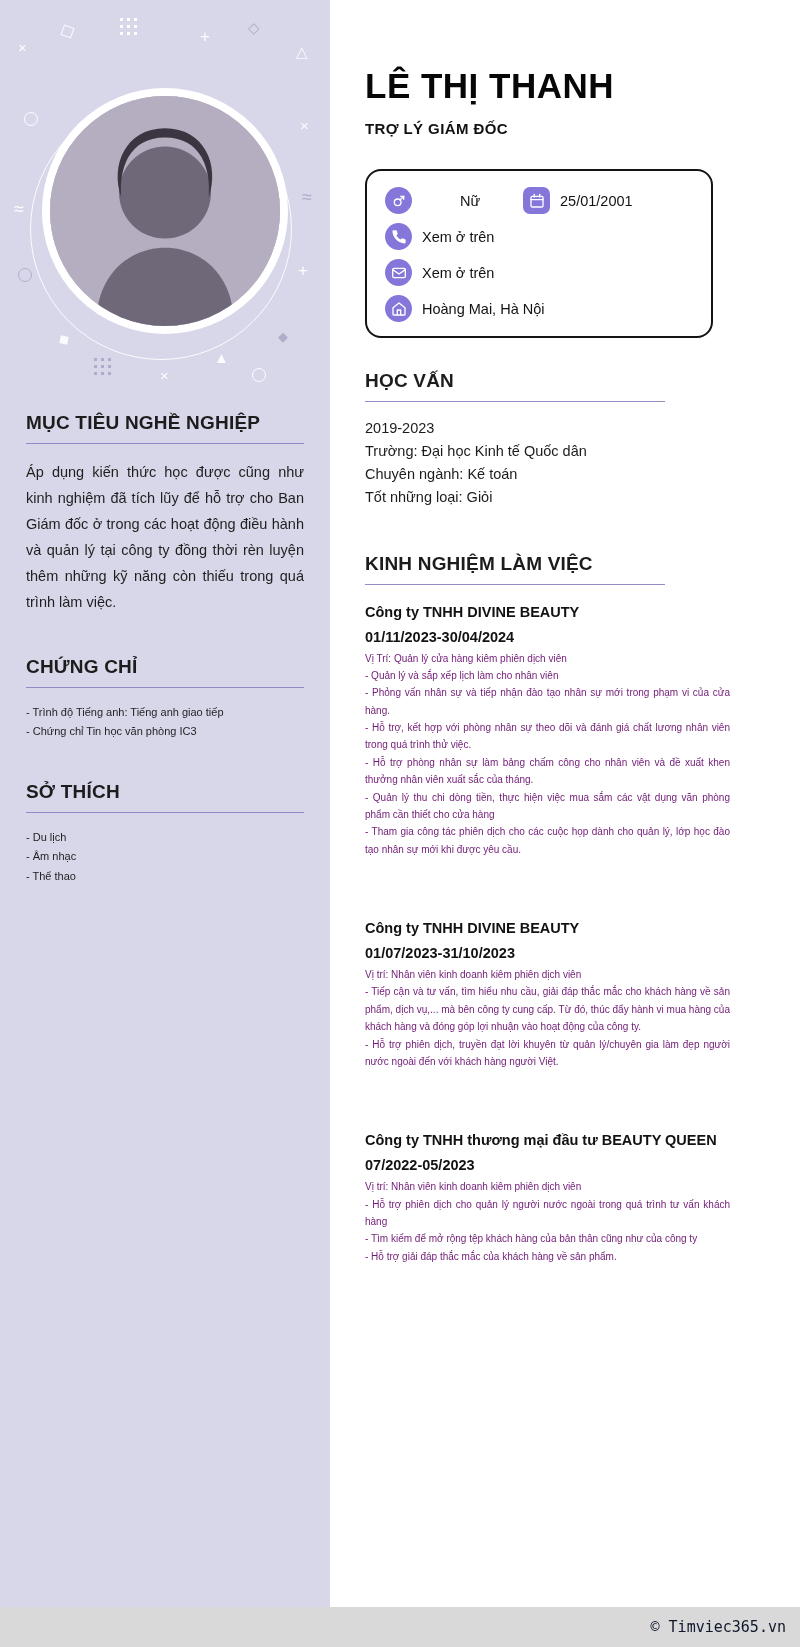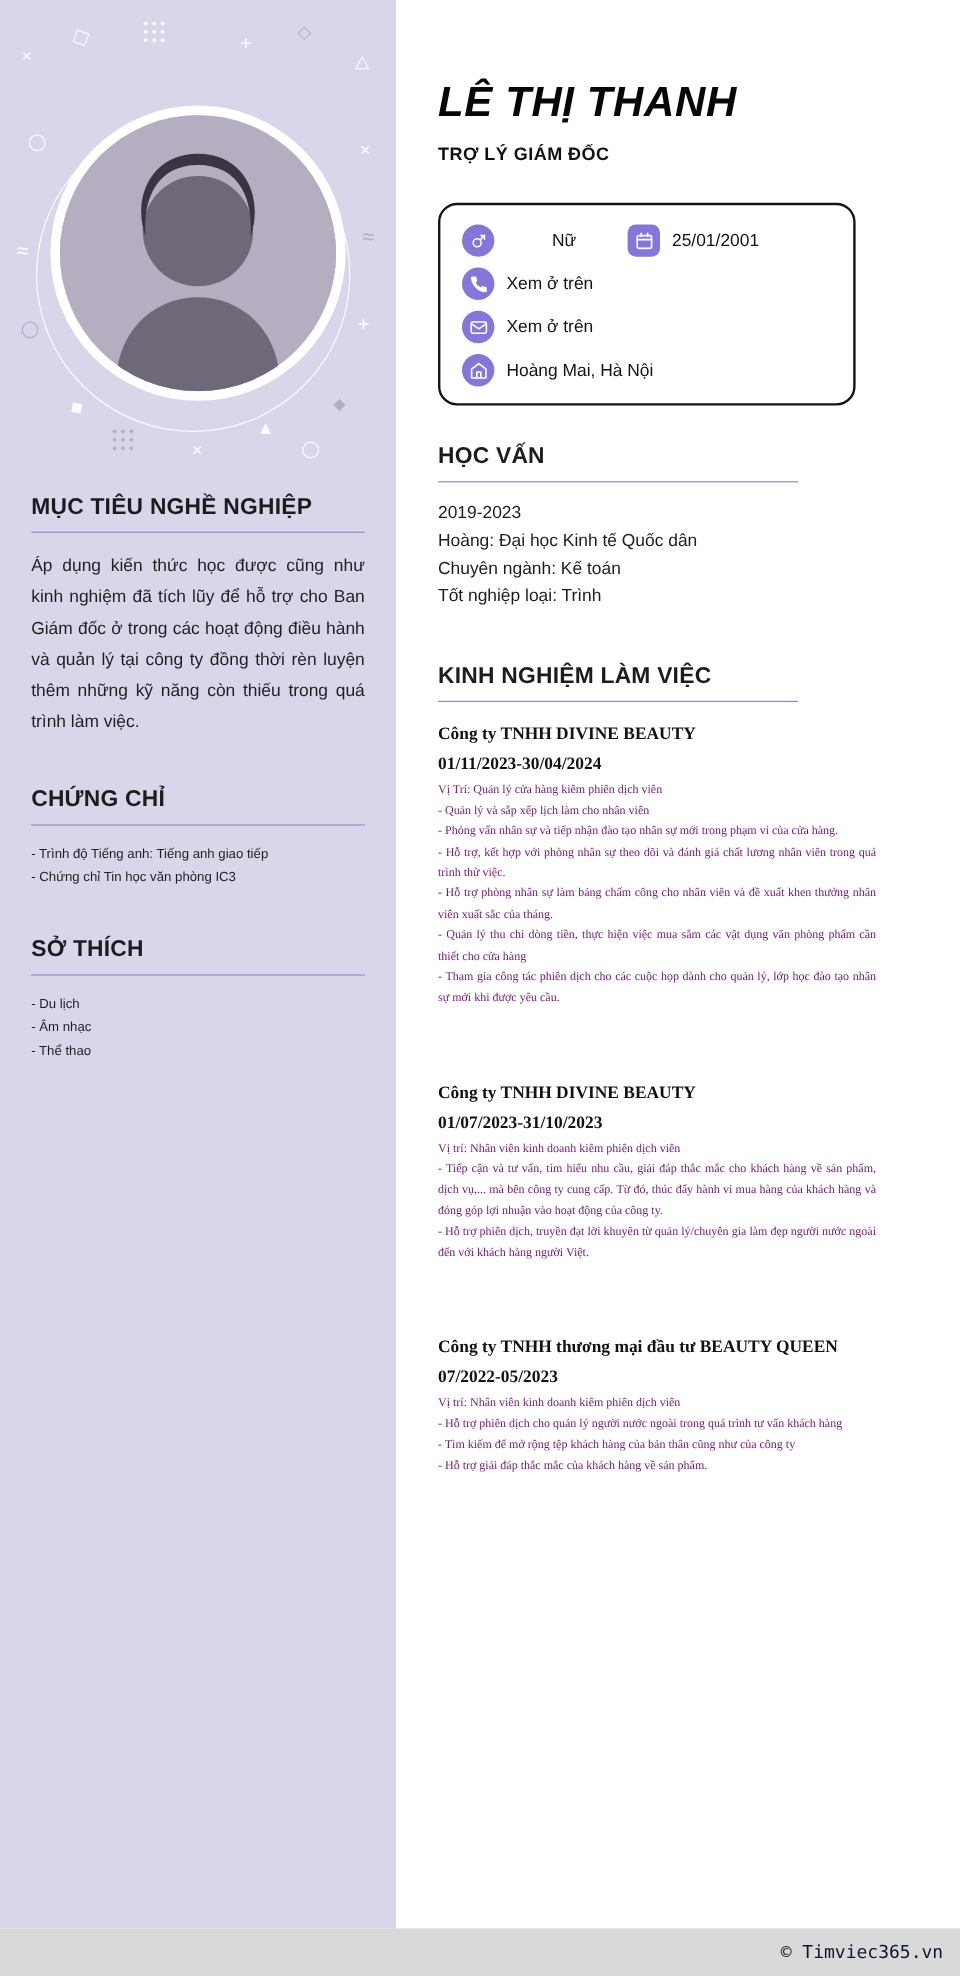--- a/index.html
+++ b/index.html
@@ -39,21 +39,21 @@
   .heading {
     font-size:19px; font-weight:bold; color:#1c1c1c; letter-spacing:0.2px;
     padding-bottom:9px; border-bottom:1px solid #938bc7; margin-bottom:15px;
   }
   .side-section { margin-bottom:40px; }
   .side-par { font-size:14.5px; color:#1f1f1f; line-height:1.8; text-align:justify; }
   .side-item { font-size:11px; color:#1f1f1f; line-height:1.75; }
 
   
   .main { position:absolute; left:330px; top:0; width:470px; padding:66px 70px 0 35px; }
-  .name { font-size:35px; font-weight:bold; color:#070707; letter-spacing:0.5px;font-style:italic; }
+  .name { font-size:35px; font-weight:bold; color:#070707; letter-spacing:0.5px; }
   .job-title { margin-top:14px; font-size:15px; font-weight:bold; color:#111; letter-spacing:0.4px; }
 
   .info-card {
     margin-top:32px; width:348px; border:2px solid #141414; border-radius:16px;
     padding:16px 18px 14px 18px;
   }
   .info-row { display:flex; align-items:center; margin-bottom:9px; }
   .info-row:last-child { margin-bottom:0; }
   .info-row .cell { display:flex; align-items:center; gap:10px; }
   .cell.first { width:138px;gap:48px; }
@@ -63,21 +63,21 @@
     display:flex; align-items:center; justify-content:center;
   }
   .badge.square { border-radius:7px; }
   .badge svg { width:16px; height:16px; display:block; }
 
   .main .heading { width:300px; margin-top:0; }
   .edu-section { margin-top:32px; }
   .edu-line { font-size:14.5px; color:#1c1c1c; line-height:1.58; }
 
   .exp-section { margin-top:44px; }
-  .job { margin-top:4px; margin-bottom:58px;font-family:Liberation Serif, serif; }
+  .job { margin-top:4px; margin-bottom:58px; }
   .job-co, .job-period { font-size:14.5px; font-weight:bold; color:#121212; line-height:1.72; }
   .job-pos, .job-bullet { font-size:10px; color:#701a75; line-height:1.74; text-align:justify; }
 
   
   .footer {
     position:absolute; left:0; bottom:0; width:800px; height:40px; background:#d9d9d9;
     display:flex; align-items:center; justify-content:flex-end; padding-right:14px;
   }
   .footer span { font-family:"DejaVu Sans Mono", monospace; font-size:15px; color:#0f172a; }
 </style>
@@ -219,23 +219,23 @@
             </svg>
           </span>
           <span class="info-text">Hoàng Mai, Hà Nội</span>
         </div>
       </div>
     </div>
 
     <section class="edu-section">
       <h2 class="heading">HỌC VẤN</h2>
       <p class="edu-line">2019-2023</p>
-      <p class="edu-line">Hoàng: Đại học Kinh tế Quốc dân</p>
+      <p class="edu-line">Trường: Đại học Kinh tế Quốc dân</p>
       <p class="edu-line">Chuyên ngành: Kế toán</p>
-      <p class="edu-line">Tốt nghiệp loại: Trình</p>
+      <p class="edu-line">Tốt những loại: Giỏi</p>
     </section>
 
     <section class="exp-section">
       <h2 class="heading">KINH NGHIỆM LÀM VIỆC</h2>
 
       <div class="job">
         <p class="job-co">Công ty TNHH DIVINE BEAUTY</p>
         <p class="job-period">01/11/2023-30/04/2024</p>
         <p class="job-pos">Vị Trí: Quản lý cửa hàng kiêm phiên dịch viên</p>
         <p class="job-bullet">- Quản lý và sắp xếp lịch làm cho nhân viên</p>

